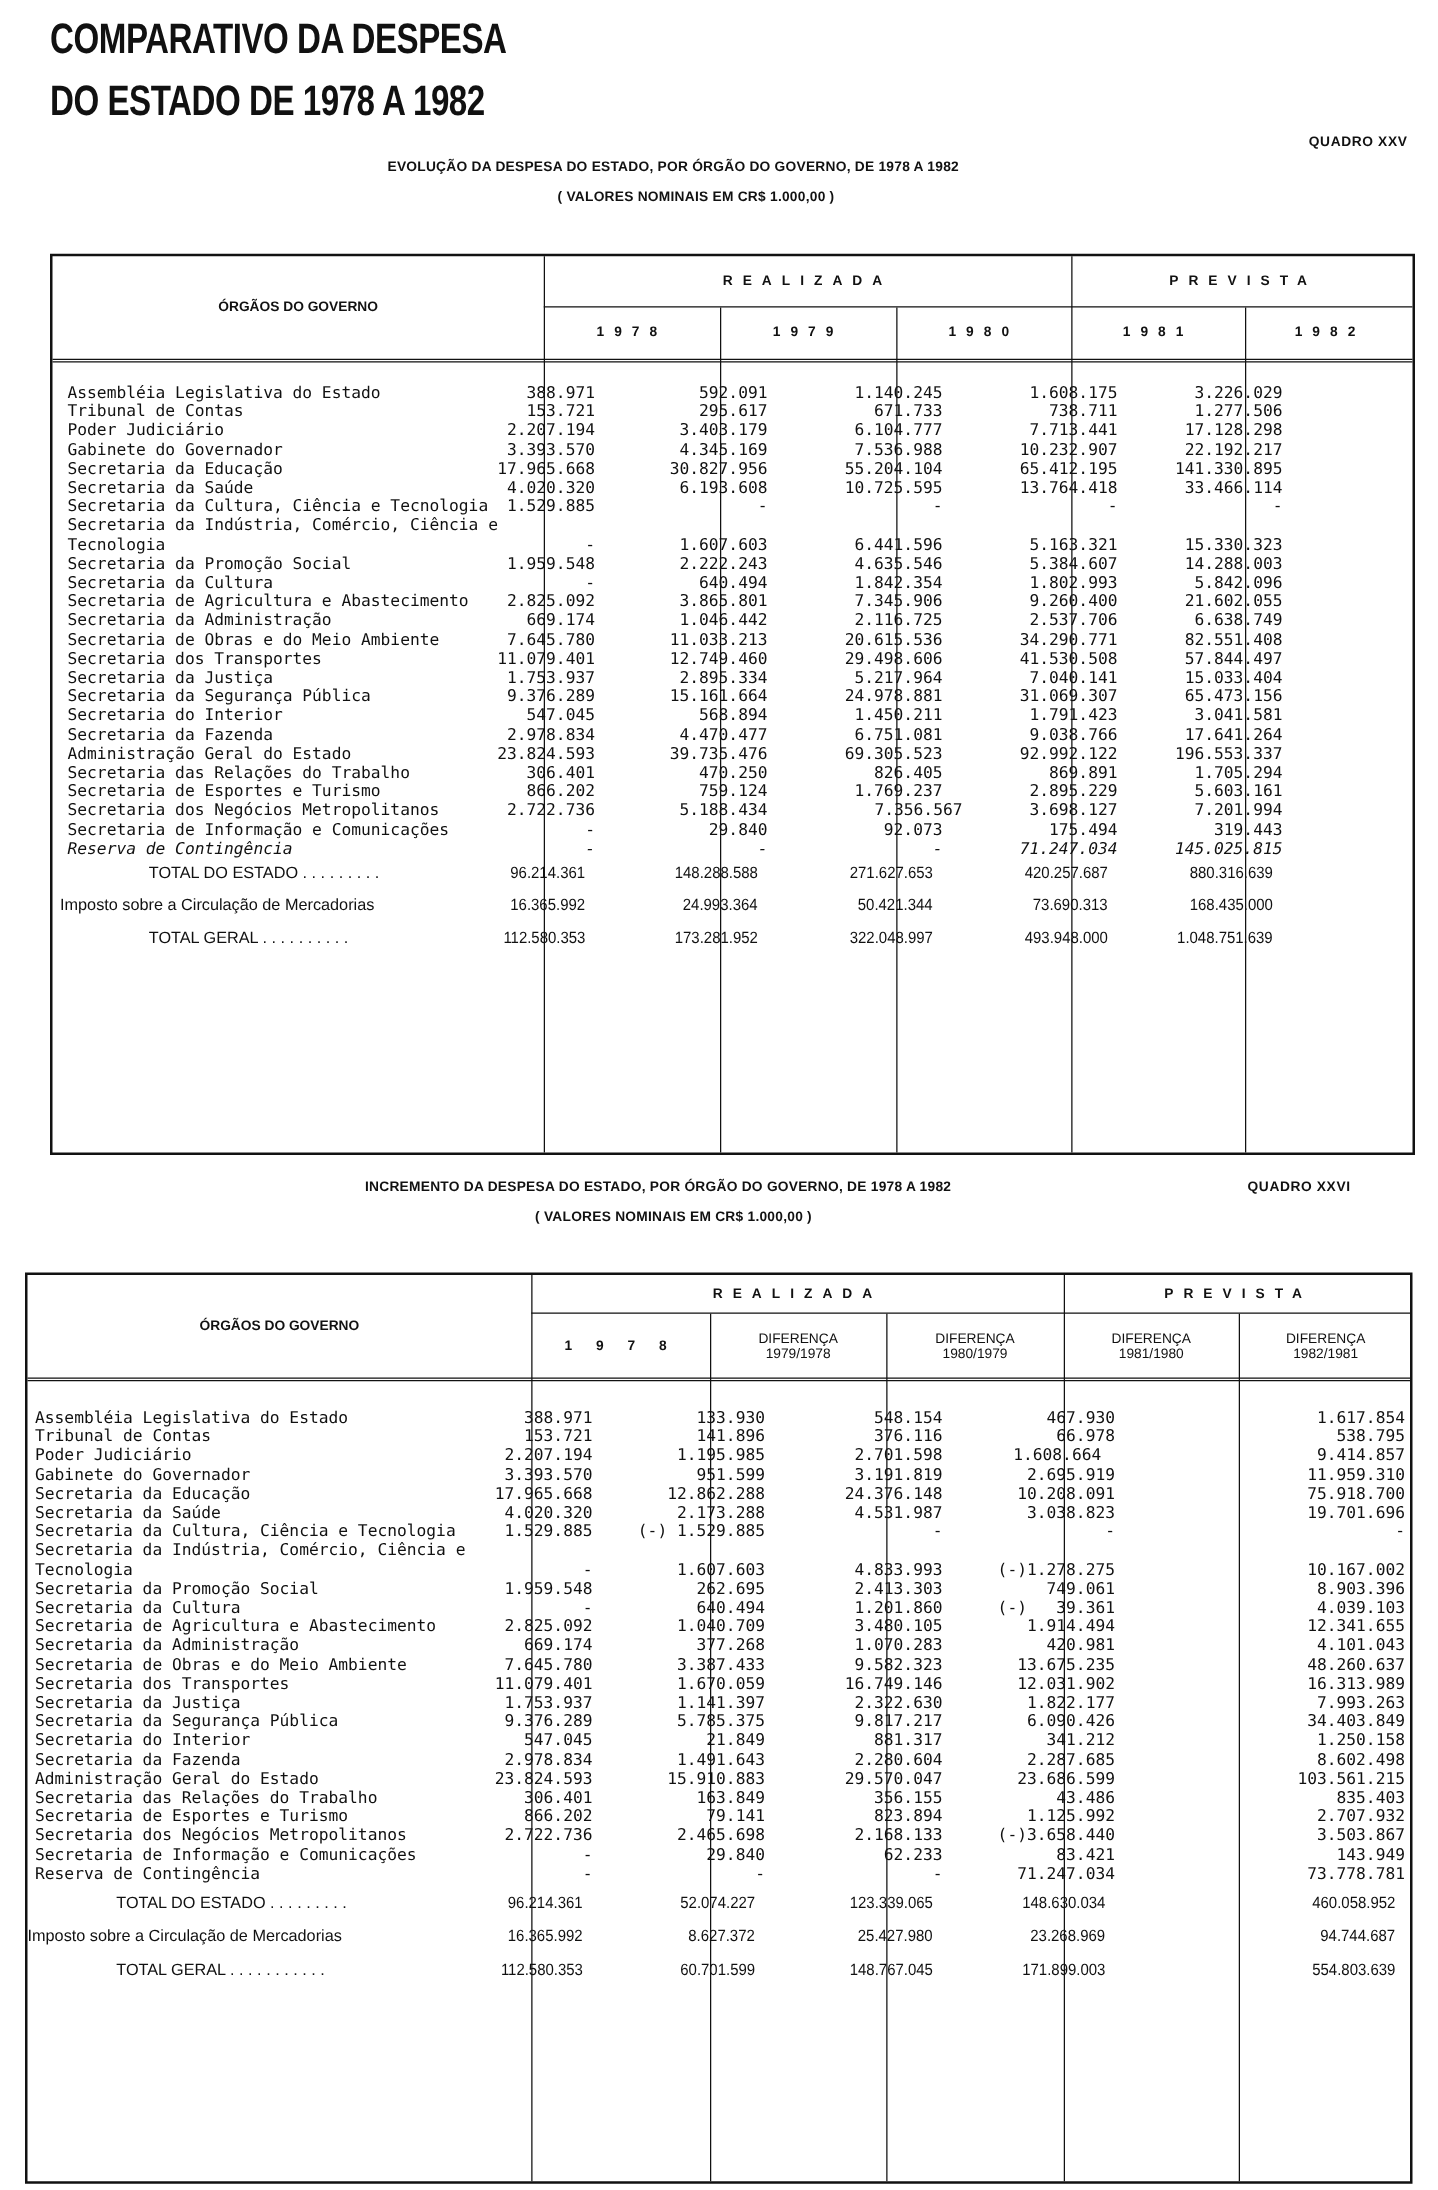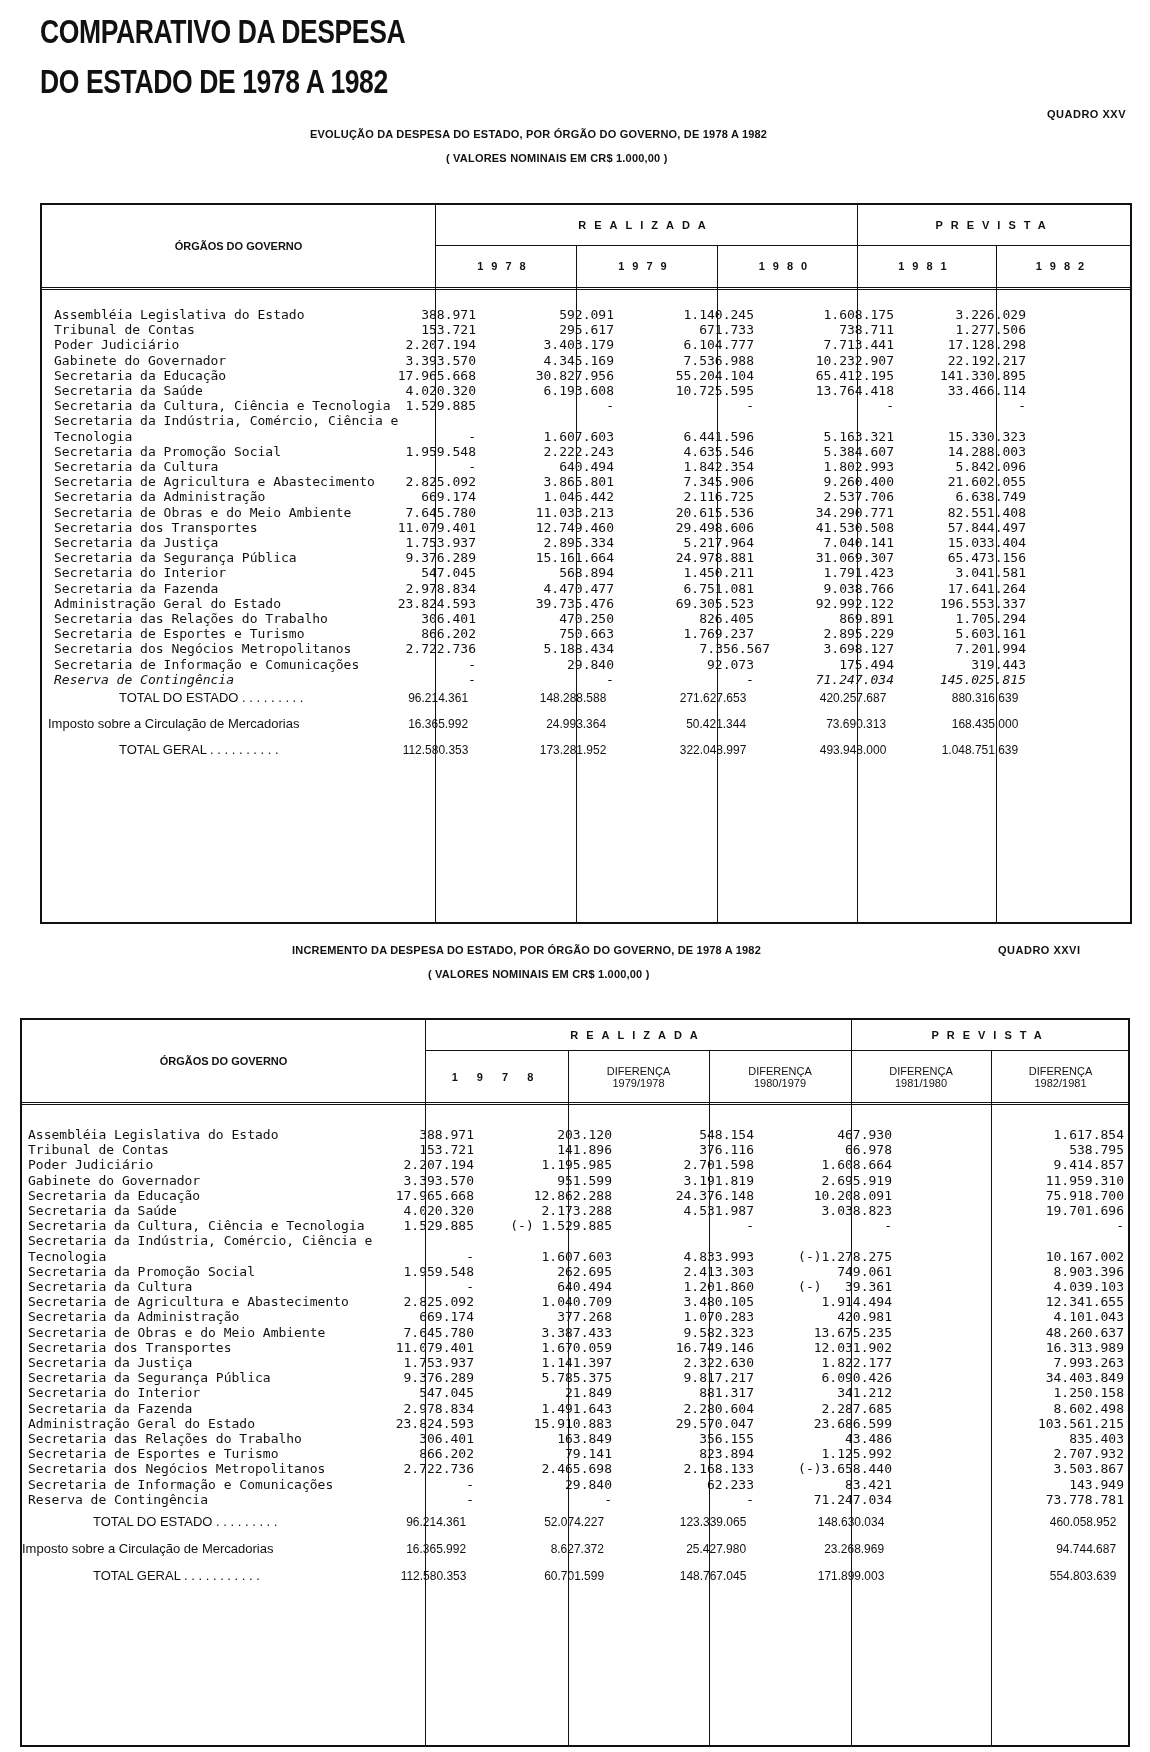--- a/index.html
+++ b/index.html
@@ -222,21 +222,21 @@
         <span class="lbl" style="left: 12px;">Secretaria das Relações do Trabalho</span>
         <span class="num" style="right: 654px; white-space: pre;">306.401</span>
         <span class="num" style="right: 516px; white-space: pre;">470.250</span>
         <span class="num" style="right: 376px; white-space: pre;">826.405</span>
         <span class="num" style="right: 236px; white-space: pre;">869.891</span>
         <span class="num" style="right: 104px; white-space: pre;">1.705.294</span>
       </div>
       <div class="row" style="top: 319.2px;">
         <span class="lbl" style="left: 12px;">Secretaria de Esportes e Turismo</span>
         <span class="num" style="right: 654px; white-space: pre;">866.202</span>
-        <span class="num" style="right: 516px; white-space: pre;">750.663</span>
+        <span class="num" style="right: 516px; white-space: pre;">759.124</span>
         <span class="num" style="right: 376px; white-space: pre;">1.769.237</span>
         <span class="num" style="right: 236px; white-space: pre;">2.895.229</span>
         <span class="num" style="right: 104px; white-space: pre;">5.603.161</span>
       </div>
       <div class="row" style="top: 334.4px;">
         <span class="lbl" style="left: 12px;">Secretaria dos Negócios Metropolitanos</span>
         <span class="num" style="right: 654px; white-space: pre;">2.722.736</span>
         <span class="num" style="right: 516px; white-space: pre;">5.188.434</span>
         <span class="num" style="right: 360px; white-space: pre;">7.356.567</span>
         <span class="num" style="right: 236px; white-space: pre;">3.698.127</span>
@@ -315,39 +315,39 @@
   </div>
   <div class="vline" style="left:403px; top:0; bottom:0;"></div>
   <div class="vline" style="left:546px; top:31px; bottom:0;"></div>
   <div class="vline" style="left:687px; top:31px; bottom:0;"></div>
   <div class="vline" style="left:829px; top:0; bottom:0;"></div>
   <div class="vline" style="left:969px; top:31px; bottom:0;"></div>
   <div class="rows" id="t2rows" style="top:106px;">
       <div class="row" style="top: 0px;">
         <span class="lbl" style="left: 6px;">Assembléia Legislativa do Estado</span>
         <span class="num" style="right: 654px; white-space: pre;">388.971</span>
-        <span class="num" style="right: 516px; white-space: pre;">203.120</span>
+        <span class="num" style="right: 516px; white-space: pre;">133.930</span>
         <span class="num" style="right: 374px; white-space: pre;">548.154</span>
         <span class="num" style="right: 236px; white-space: pre;">467.930</span>
         <span class="num" style="right: 4px; white-space: pre;">1.617.854</span>
       </div>
       <div class="row" style="top: 15.2px;">
         <span class="lbl" style="left: 6px;">Tribunal de Contas</span>
         <span class="num" style="right: 654px; white-space: pre;">153.721</span>
         <span class="num" style="right: 516px; white-space: pre;">141.896</span>
         <span class="num" style="right: 374px; white-space: pre;">376.116</span>
         <span class="num" style="right: 236px; white-space: pre;">66.978</span>
         <span class="num" style="right: 4px; white-space: pre;">538.795</span>
       </div>
       <div class="row" style="top: 30.4px;">
         <span class="lbl" style="left: 6px;">Poder Judiciário</span>
         <span class="num" style="right: 654px; white-space: pre;">2.207.194</span>
         <span class="num" style="right: 516px; white-space: pre;">1.195.985</span>
         <span class="num" style="right: 374px; white-space: pre;">2.701.598</span>
-        <span class="num" style="right: 236px; white-space: pre;">1.608.664</span>
+        <span class="num" style="right: 247px; white-space: pre;">1.608.664</span>
         <span class="num" style="right: 4px; white-space: pre;">9.414.857</span>
       </div>
       <div class="row" style="top: 45.6px;">
         <span class="lbl" style="left: 6px;">Gabinete do Governador</span>
         <span class="num" style="right: 654px; white-space: pre;">3.393.570</span>
         <span class="num" style="right: 516px; white-space: pre;">951.599</span>
         <span class="num" style="right: 374px; white-space: pre;">3.191.819</span>
         <span class="num" style="right: 236px; white-space: pre;">2.695.919</span>
         <span class="num" style="right: 4px; white-space: pre;">11.959.310</span>
       </div>

